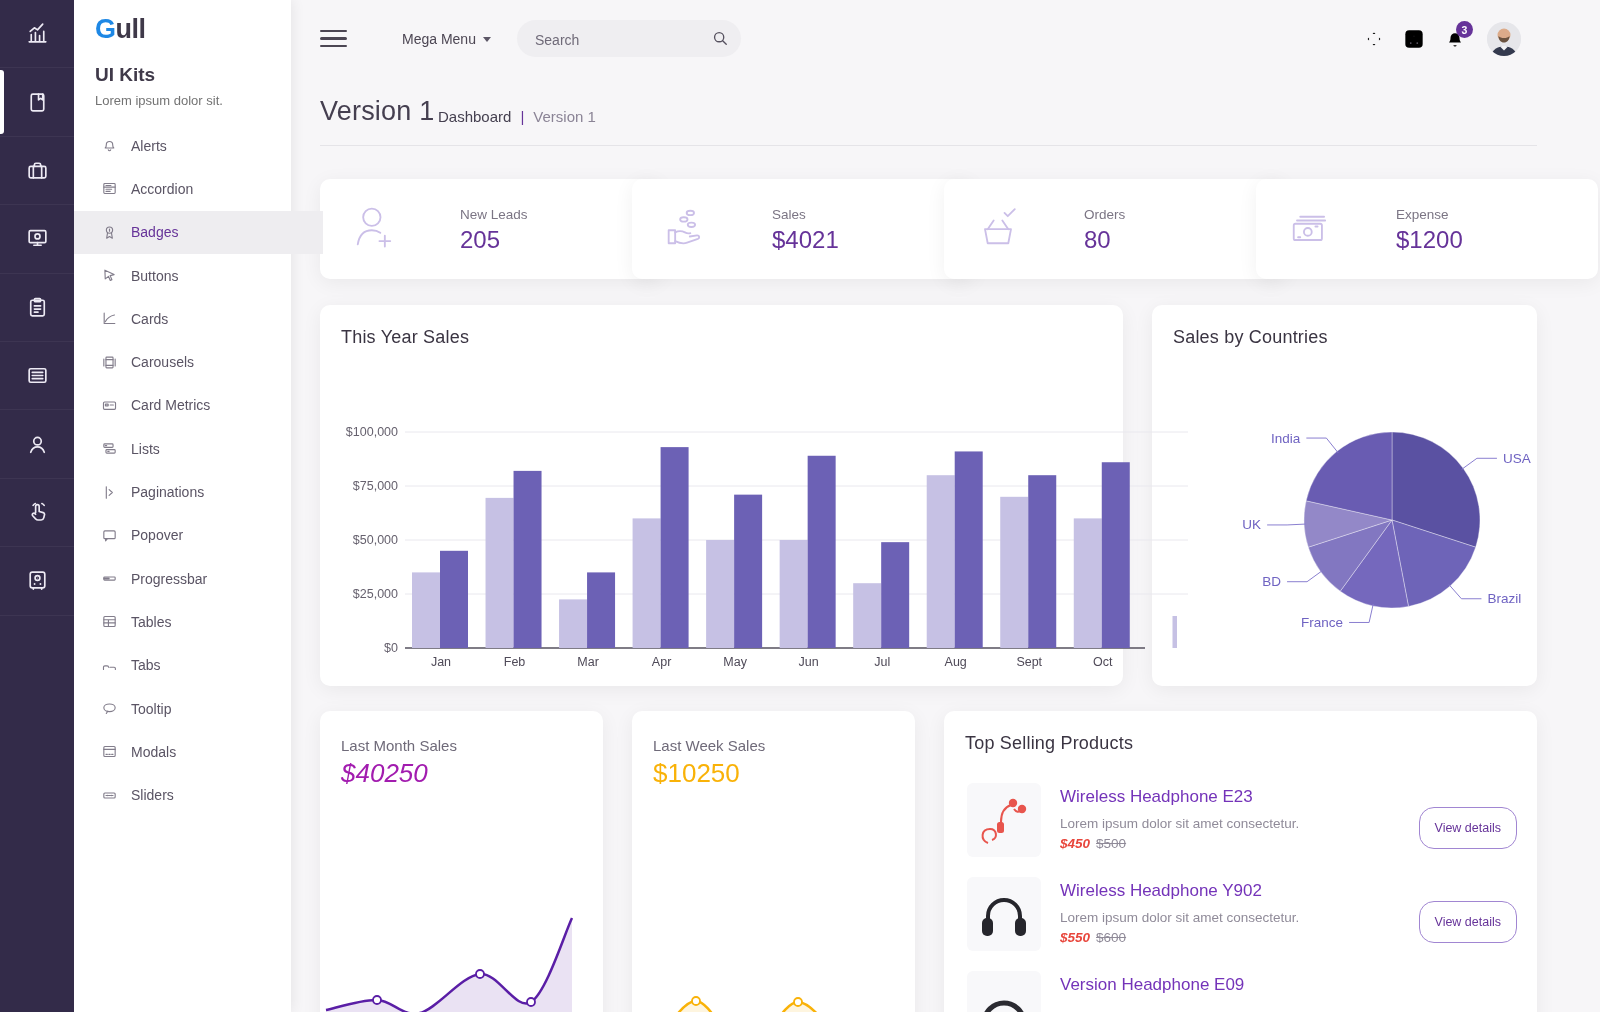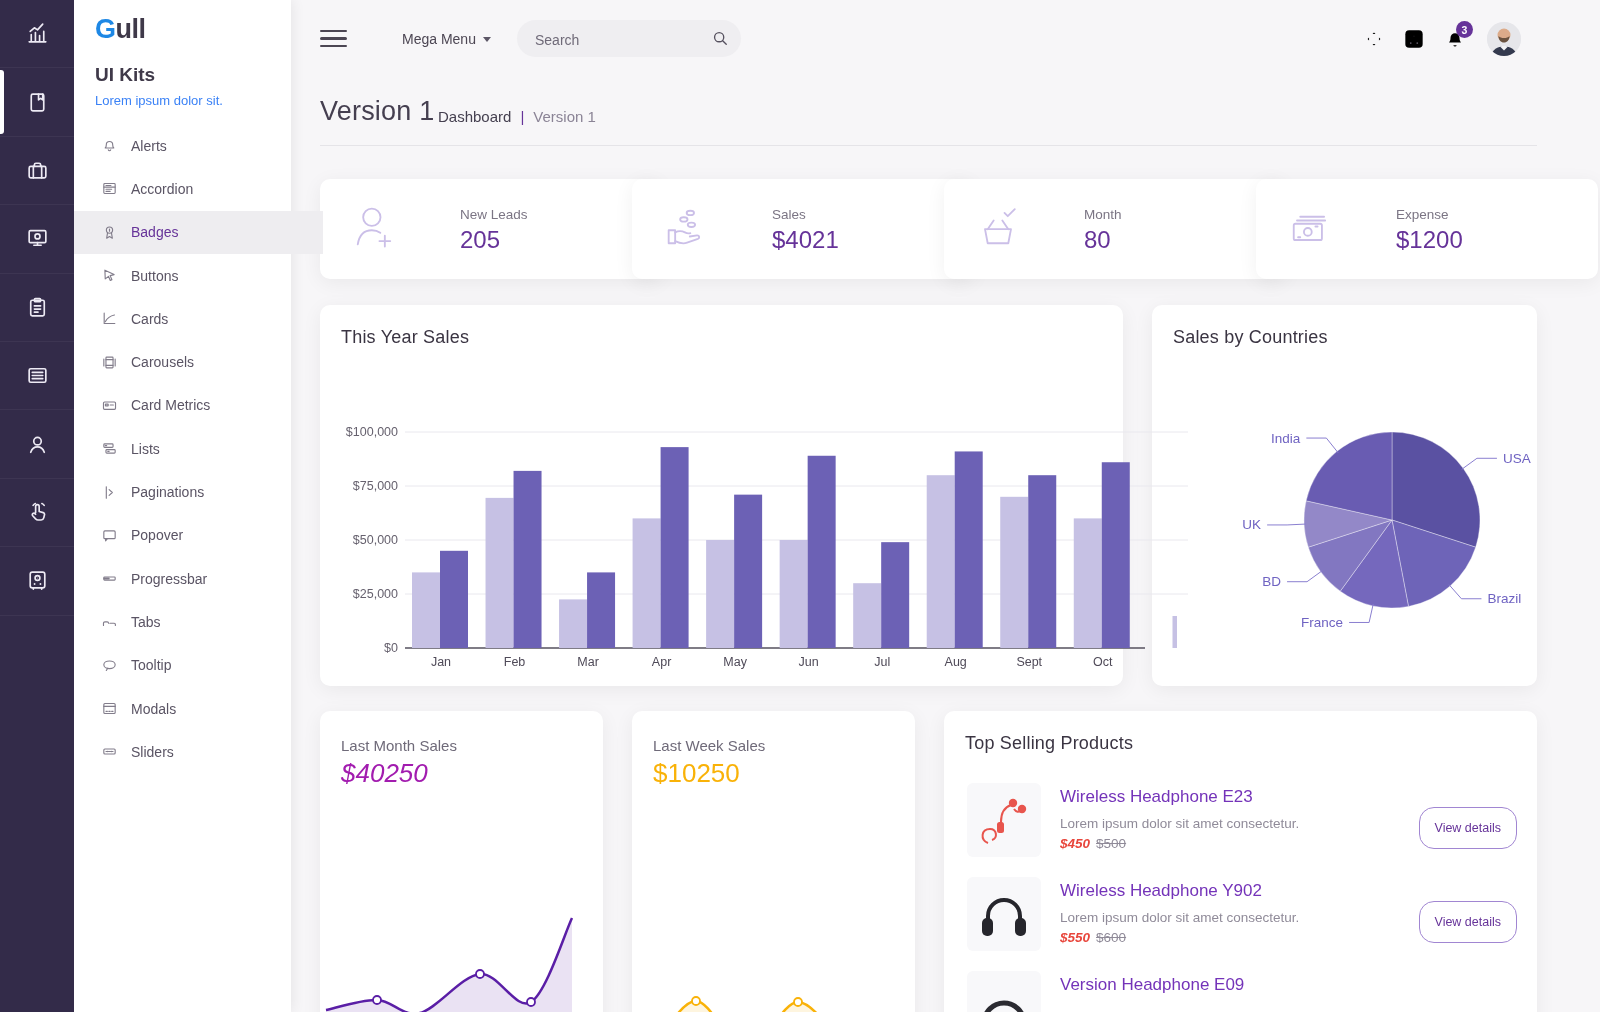--- a/index.html
+++ b/index.html
@@ -14,21 +14,21 @@
              color:#edeaf4;cursor:pointer;border-bottom:1px solid rgba(255,255,255,.05);}
   .rail-item.active::before{content:"";position:absolute;left:0;top:2px;bottom:2px;width:4px;
              background:#fff;border-radius:0 3px 3px 0;}
 
   
   #sidenav{position:absolute;left:74px;top:0;width:217px;height:1012px;background:#fff;
            box-shadow:0 0 14px rgba(0,0,0,.09);z-index:30;}
   #logo{position:absolute;left:21px;top:14px;font-size:27px;font-weight:700;letter-spacing:-.5px;cursor:pointer;}
   #logo .g{color:#1e88e5;} #logo .rest{color:#3f3949;}
   #side-title{position:absolute;left:21px;top:64px;font-size:19px;font-weight:600;color:#3f3949;}
-  #side-sub{position:absolute;left:21px;top:93px;font-size:13px;color:#3b82f6;}
+  #side-sub{position:absolute;left:21px;top:93px;font-size:13px;color:#737373;}
   #menu{position:absolute;left:0;top:124px;width:249px;}
   .menu-item{height:43.3px;display:flex;align-items:center;gap:13px;padding-left:27px;
              font-size:14px;color:#5a5464;cursor:pointer;}
   .menu-item .ic{color:#827d8b;}
   .menu-item.active{background:#eeedf0;color:#663399;}
 
   
   .tb{position:absolute;z-index:10;}
   #hamburger{left:320px;top:30px;width:27px;cursor:pointer;}
   #hamburger div{height:2.4px;background:#4c4653;border-radius:2px;margin-bottom:5px;}
@@ -267,20 +267,29 @@
         <span>Popover</span>
       </div>
       <div class="menu-item">
         <span class="ic">
           <svg width="17" height="17" viewBox="0 0 24 24">
             <rect x="4" y="9.8" width="16" height="4.4" rx="1"></rect>
             <path d="M4.8 12h6" stroke-width="3"></path>
           </svg>
         </span>
         <span>Progressbar</span>
+      </div>
+      <div class="menu-item">
+        <span class="ic">
+          <svg width="17" height="17" viewBox="0 0 24 24">
+            <rect x="4" y="5" width="16" height="14" rx="1.5"></rect>
+            <path d="M4 9.5h16M4 14h16M10.5 9.5V19"></path>
+          </svg>
+        </span>
+        <span>Tables</span>
       </div>
       <div class="menu-item">
         <span class="ic">
           <svg width="17" height="17" viewBox="0 0 24 24">
             <path d="M3.5 17.5v-3a2 2 0 0 1 2-2h3.2a2 2 0 0 1 2 2"></path>
             <path d="M12.5 14.5h6a1.8 1.8 0 0 1 1.8 1.8v1.2"></path>
           </svg>
         </span>
         <span>Tabs</span>
       </div>
@@ -525,21 +534,21 @@
     <div class="m-value">$4021</div>
   </section>
 <section class="card metric-card" style="left: 944px;">
     <span class="ic m-ic">
       <svg width="52" height="52" viewBox="0 0 48 48" style="stroke-width: 1.7;">
         <path d="M12 26h24l-2.5 13h-19z"></path>
         <path d="M14.5 26l5.5-8M33.5 26 28 18"></path>
         <path d="M30 11l3 3 6.5-6.5"></path>
       </svg>
     </span>
-    <div class="m-label">Month</div>
+    <div class="m-label">Orders</div>
     <div class="m-value">80</div>
   </section>
 <section class="card metric-card" style="left: 1256px;">
     <span class="ic m-ic">
       <svg width="52" height="52" viewBox="0 0 48 48" style="stroke-width: 1.7;">
         <rect x="9" y="21" width="26" height="15" rx="1.5"></rect>
         <circle cx="22" cy="28.5" r="3.6"></circle>
         <path d="M13 33.5h2M29 23.5h2"></path>
         <path d="M12 18h26M15 14.5h22"></path>
       </svg>

